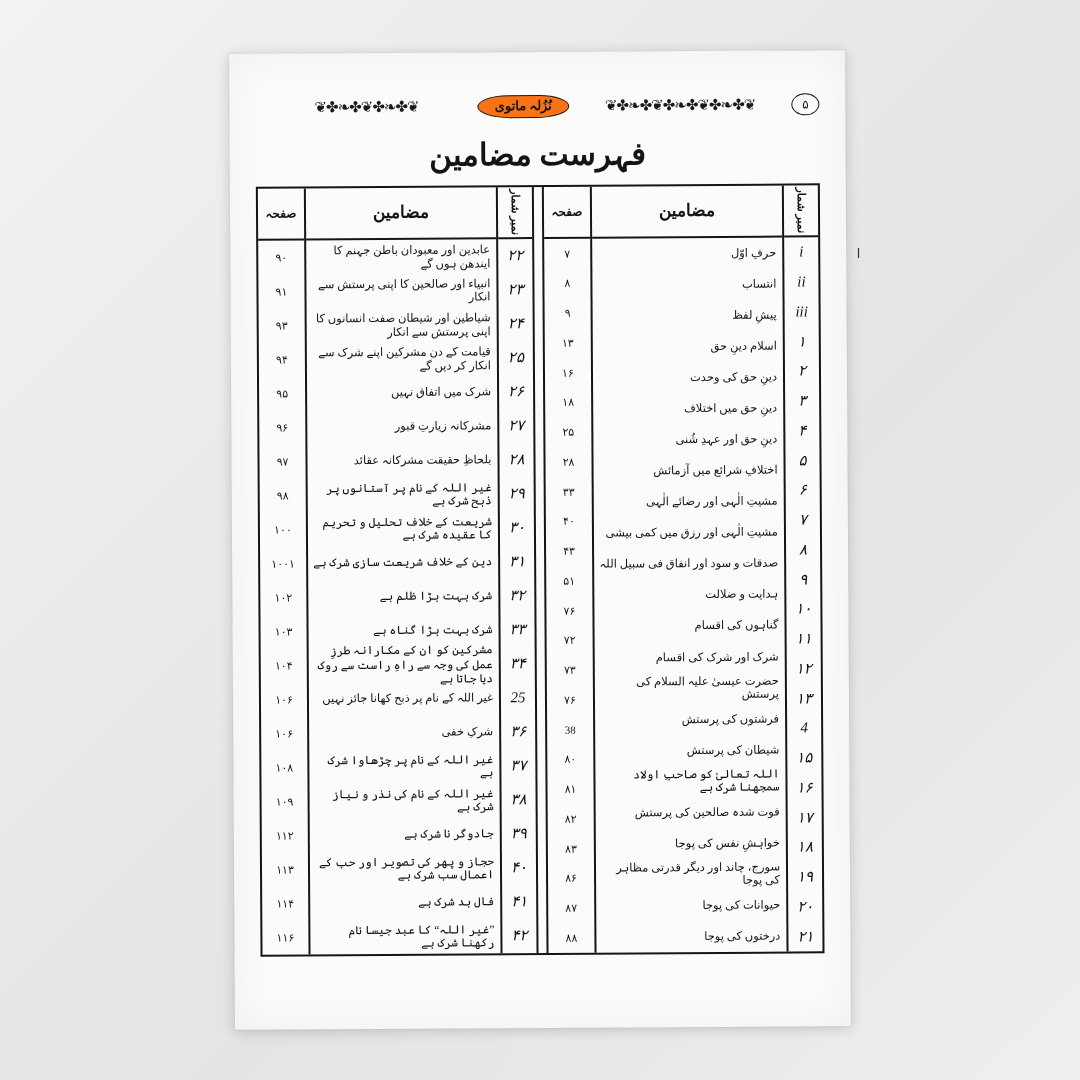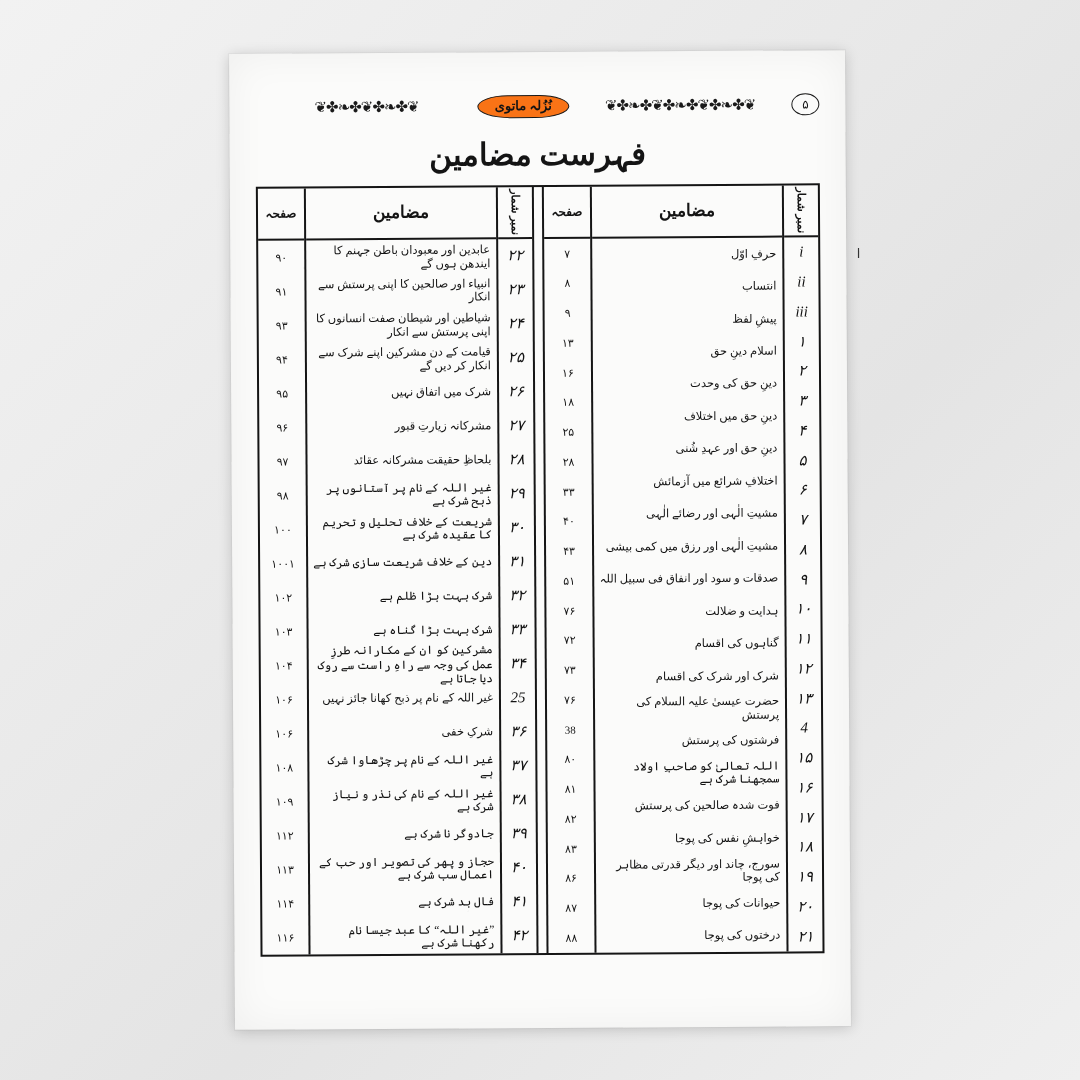--- a/index.html
+++ b/index.html
@@ -231,20 +231,21 @@
             <div class="cell c-topic">دینِ حق اور عہدِ شُنی</div>
             <div class="cell c-topic">اختلافِ شرائع میں آزمائش</div>
             <div class="cell c-topic">مشیتِ الٰہی اور رضائے الٰہی</div>
             <div class="cell c-topic">مشیتِ الٰہی اور رزق میں کمی بیشی</div>
             <div class="cell c-topic">صدقات و سود اور انفاق فی سبیل اللہ</div>
             <div class="cell c-topic">ہدایت و ضلالت</div>
             <div class="cell c-topic">گناہوں کی اقسام</div>
             <div class="cell c-topic">شرک اور شرک کی اقسام</div>
             <div class="cell c-topic">حضرت عیسیٰ علیہ السلام کی پرستش</div>
             <div class="cell c-topic">فرشتوں کی پرستش</div>
+            <div class="cell c-topic">شیطان کی پرستش</div>
             <div class="cell c-topic">اللہ تعالیٰ کو صاحبِ اولاد سمجھنا شرک ہے</div>
             <div class="cell c-topic">فوت شدہ صالحین کی پرستش</div>
             <div class="cell c-topic">خواہشِ نفس کی پوجا</div>
             <div class="cell c-topic">سورج، چاند اور دیگر قدرتی مظاہر کی پوجا</div>
             <div class="cell c-topic">حیوانات کی پوجا</div>
             <div class="cell c-topic">درختوں کی پوجا</div>
           </div>
         </div>
 
         <div class="toc-col col-page">

